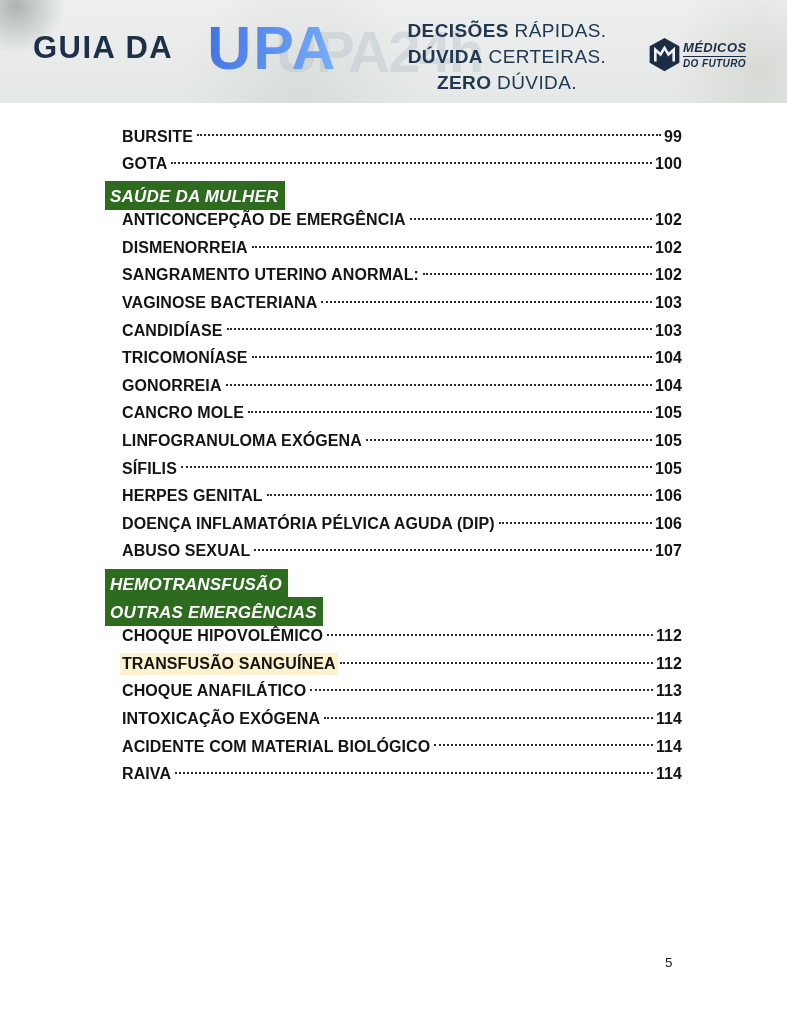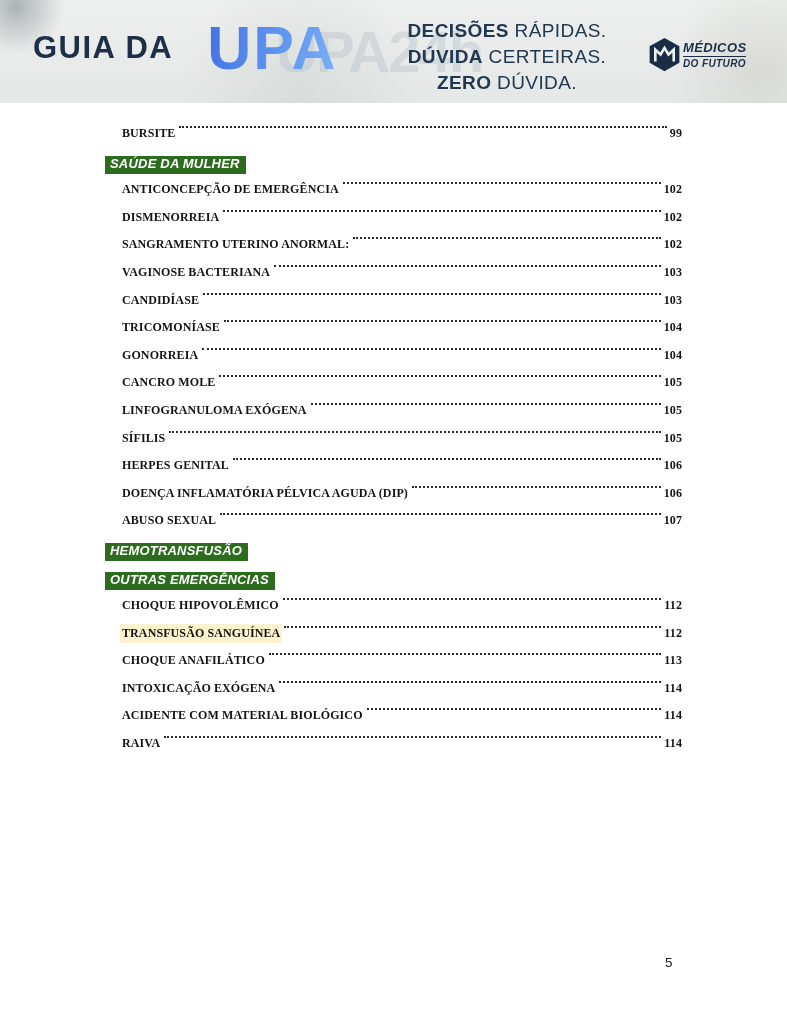--- a/index.html
+++ b/index.html
@@ -54,43 +54,42 @@
   .logo-text { color:#1b2d45; font-style:italic; }
   .logo-line1 {
     font-size:13px; font-weight:800; letter-spacing:.4px;
     border-bottom:1.5px solid #1b2d45; padding-bottom:1px;
   }
   .logo-line2 { font-size:10px; font-weight:800; letter-spacing:.4px; margin-top:1px; }
 
   
   .toc { position:absolute; left:105px; top:126px; width:577px; }
   .toc-row {
-    display:flex; align-items:flex-start;
+    display:flex; align-items:center;
     height:21px; margin-bottom:6.6px;
     padding-left:17px;
-    font-size:12px; font-weight:700; color:#141414;
+    font-size:16px; font-weight:700; color:#141414;
     letter-spacing:.1px;
-    font-family:Liberation Serif, serif;
   }
   .toc-label { white-space:nowrap; }
   .toc-label.hl-yellow { background:#fcf2cd; box-shadow:0 0 0 2px #fcf2cd; }
   .toc-leader {
     flex:1 1 auto; min-width:12px;
     border-bottom:2px dotted #2a2a2a;
     margin:0 3px 2.5px 4px;
   }
   .toc-page { white-space:nowrap; }
 
   .toc-section { height:22px; margin-bottom:6.6px; }
   .toc-section-label {
     display:inline-block;
     background:#2d6b1e; color:#ffffff;
-    font-size:13px; font-weight:800; font-style:italic;
+    font-size:17px; font-weight:800; font-style:italic;
     letter-spacing:.2px;
-    padding:0 6px 3px 5px;
+    padding:6px 6px 3px 5px;
   }
 
   
   .page-number {
     position:absolute; left:665px; top:955px;
     font-size:13.5px; color:#1f1f1f; letter-spacing:.3px;
   }
 </style>
 </head>
 <body>
@@ -122,20 +121,25 @@
       </div>
     </div>
   </div>
 
   <div class="toc">
       <div class="toc-row">
         <span class="toc-label">BURSITE</span>
         <span class="toc-leader"></span>
         <span class="toc-page">99</span>
       </div>
+      <div class="toc-row">
+        <span class="toc-label">GOTA</span>
+        <span class="toc-leader"></span>
+        <span class="toc-page">100</span>
+      </div>
       <div class="toc-section"><span class="toc-section-label">SAÚDE DA MULHER</span></div>
       <div class="toc-row">
         <span class="toc-label">ANTICONCEPÇÃO DE EMERGÊNCIA</span>
         <span class="toc-leader"></span>
         <span class="toc-page">102</span>
       </div>
       <div class="toc-row">
         <span class="toc-label">DISMENORREIA</span>
         <span class="toc-leader"></span>
         <span class="toc-page">102</span>

